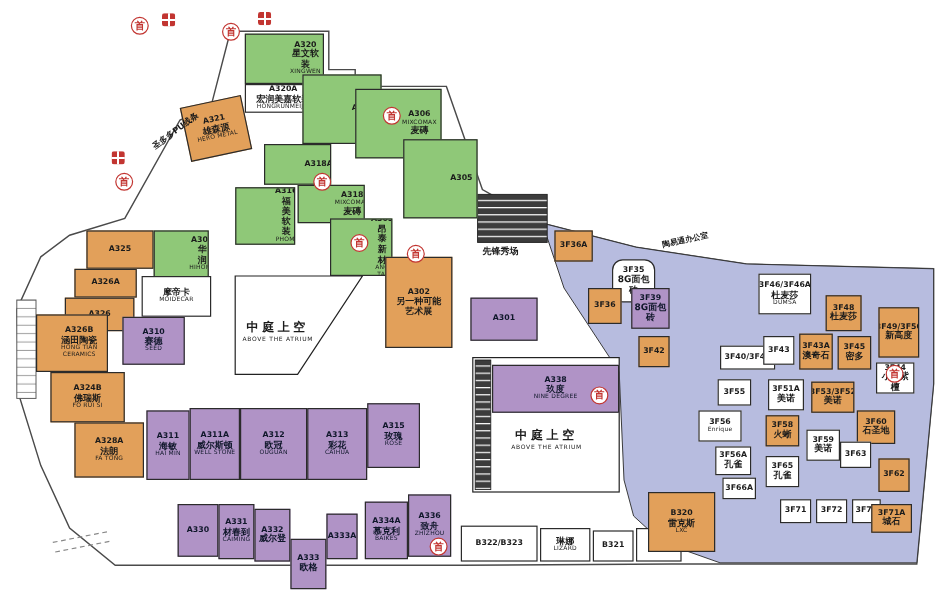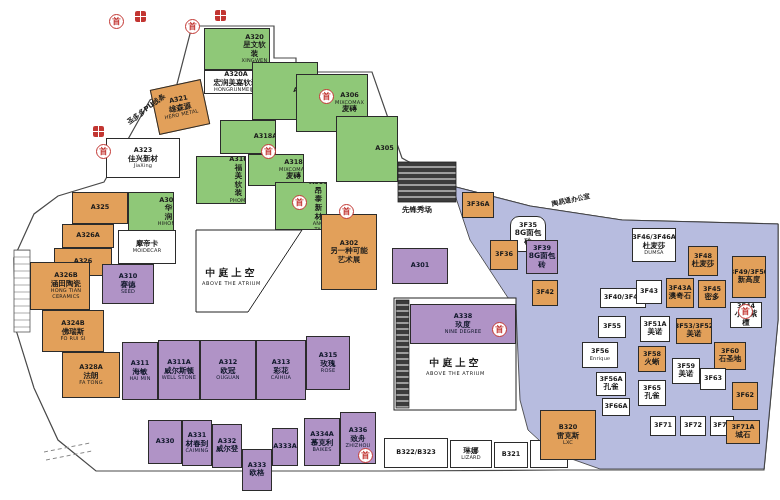--- a/index.html
+++ b/index.html
@@ -68,25 +68,20 @@
     <div class="block c-white" style="left: 204px; top: 70px; width: 64px; height: 24px;">
       <span class="b-id">A320A</span>
       <span class="b-cn">宏润美嘉软装</span>
       <span class="b-en">HONGRUNMEIJIA</span>
     </div>
     <div class="block c-orange" style="left: 154px; top: 84px; width: 52px; height: 46px; transform: rotate(-12deg);">
       <span class="b-id">A321</span>
       <span class="b-cn">雄森源</span>
       <span class="b-en">HERO METAL</span>
     </div>
-    <div class="block c-white" style="left: 106px; top: 138px; width: 74px; height: 40px;">
-      <span class="b-id">A323</span>
-      <span class="b-cn">佳兴新材</span>
-      <span class="b-en">JiaXing</span>
-    </div>
     <div class="block c-green" style="left: 252px; top: 62px; width: 66px; height: 58px;">
       <span class="b-id">A319</span>
     </div>
     <div class="block c-green" style="left: 220px; top: 120px; width: 56px; height: 34px;">
       <span class="b-id">A318A</span>
     </div>
     <div class="block c-green" style="left: 248px; top: 154px; width: 56px; height: 32px;">
       <span class="b-id">A318</span>
       <span class="b-en">MIXCOMAX</span>
       <span class="b-cn">麦磚</span>

